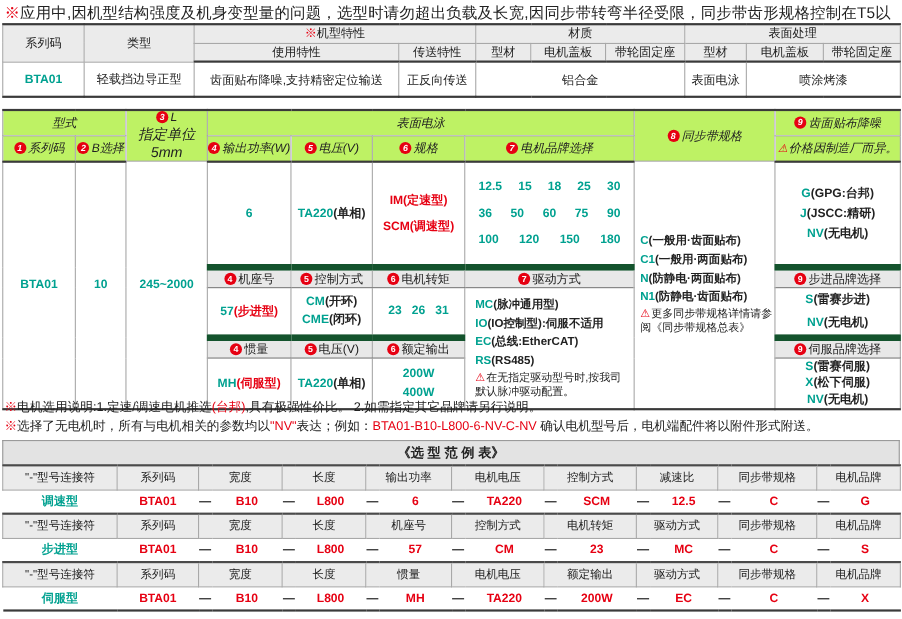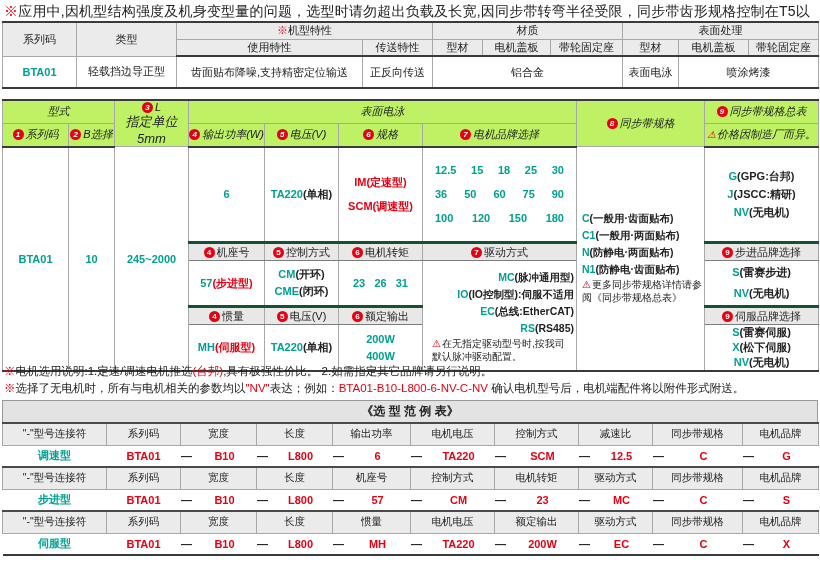--- a/index.html
+++ b/index.html
@@ -37,21 +37,21 @@
 
   
   #sel-table { position:absolute; top:99px; left:2px; width:816px;
                border-top:2px solid #3a3a3a; border-bottom:2px solid #3a3a3a; }
   #sel-table tr.h1, #sel-table tr.h2 { height:17px; background:#bef264;font-style:italic; }
   #sel-table tr.h2 th { border-bottom:2px solid #3a3a3a; }
   #sel-table .sub { font-size:13px; }
   #sel-table tr.h1 th, #sel-table tr.h2 th { font-size:11px; }
   #sel-table th.small { font-size:10px; }
   #sel-table tr.sh { height:18px; background:#E8E8E8; }
-  #sel-table tr.sh td { border-top:3px solid #14532d; border-bottom:1px solid #7c7c7c; font-size:11px; }
+  #sel-table tr.sh td { border-top:6px solid #14532d; border-bottom:1px solid #7c7c7c; font-size:11px; }
   #sel-table tr.b1 { height:96px; }
   #sel-table tr.b2, #sel-table tr.b3 { height:46px; }
   #sel-table td.v { font-weight:bold; font-size:11px; background:#fff; }
 
   .sp-lines > div { margin:9px 0; }
   .lh15 > div { line-height:15px; }
   .lh17 > div { line-height:17px; }
   .lh18 > div { line-height:18px; }
   .lh20 > div { line-height:21px; }
 
@@ -60,21 +60,21 @@
   .numrow-narrow .numrow { padding:0 14px; line-height:17px; }
 
   .belt-cell, .drive-cell { background:#fff; }
   .vwrap { display:flex; flex-direction:column; height:100%; }
   .belt-wrap { padding:2px 2px 5px 5px; }
   .belt-wrap .sp1 { flex:1.25; }
   .belt-wrap .sp2 { flex:0.85; }
   .belt-list { text-align:left; font-weight:bold; font-size:10.5px; }
   .belt-list > div { line-height:17px; }
   .drive-wrap { padding:5px 2px 5px 9px; }
-  .drive-list { text-align:right; font-weight:bold; font-size:10.5px; }
+  .drive-list { text-align:left; font-weight:bold; font-size:10.5px; }
   .drive-list > div { line-height:17px; }
   .drive-wrap .sp1 { flex:1; }
   .cell-note { text-align:left; font-size:10px; line-height:13px; font-weight:normal; color:#222; }
 
   
   #notes { position:absolute; top:363px; left:4px; width:812px; font-size:11.5px; }
   #notes .note { line-height:16.5px; }
 
   
   #ex-band { position:absolute; top:400px; left:2px; width:816px; height:22px;
@@ -156,21 +156,21 @@
     </colgroup>
     <tbody>
         <tr class="h1">
       <th colspan="2">型式</th>
       <th rowspan="2">
         <div><span class="cnum">3</span><span>L</span></div>
         <div class="sub">指定单位5mm</div>
       </th>
       <th colspan="4">表面电泳</th>
       <th rowspan="2"><span class="cnum">8</span><span>同步带规格</span></th>
-      <th><span class="cnum">9</span><span>同步带规格总表</span></th>
+      <th><span class="cnum">9</span><span>齿面贴布降噪</span></th>
     </tr>
     <tr class="h2">
       <th><span class="cnum">1</span><span>系列码</span></th>
       <th><span class="cnum">2</span><span>B选择</span></th>
       <th><span class="cnum">4</span><span>输出功率(W)</span></th>
       <th><span class="cnum">5</span><span>电压(V)</span></th>
       <th><span class="cnum">6</span><span>规格</span></th>
       <th><span class="cnum">7</span><span>电机品牌选择</span></th>
       <th class="small"><span class="warn-ic">⚠</span><span>价格因制造厂而异。</span></th>
     </tr>

